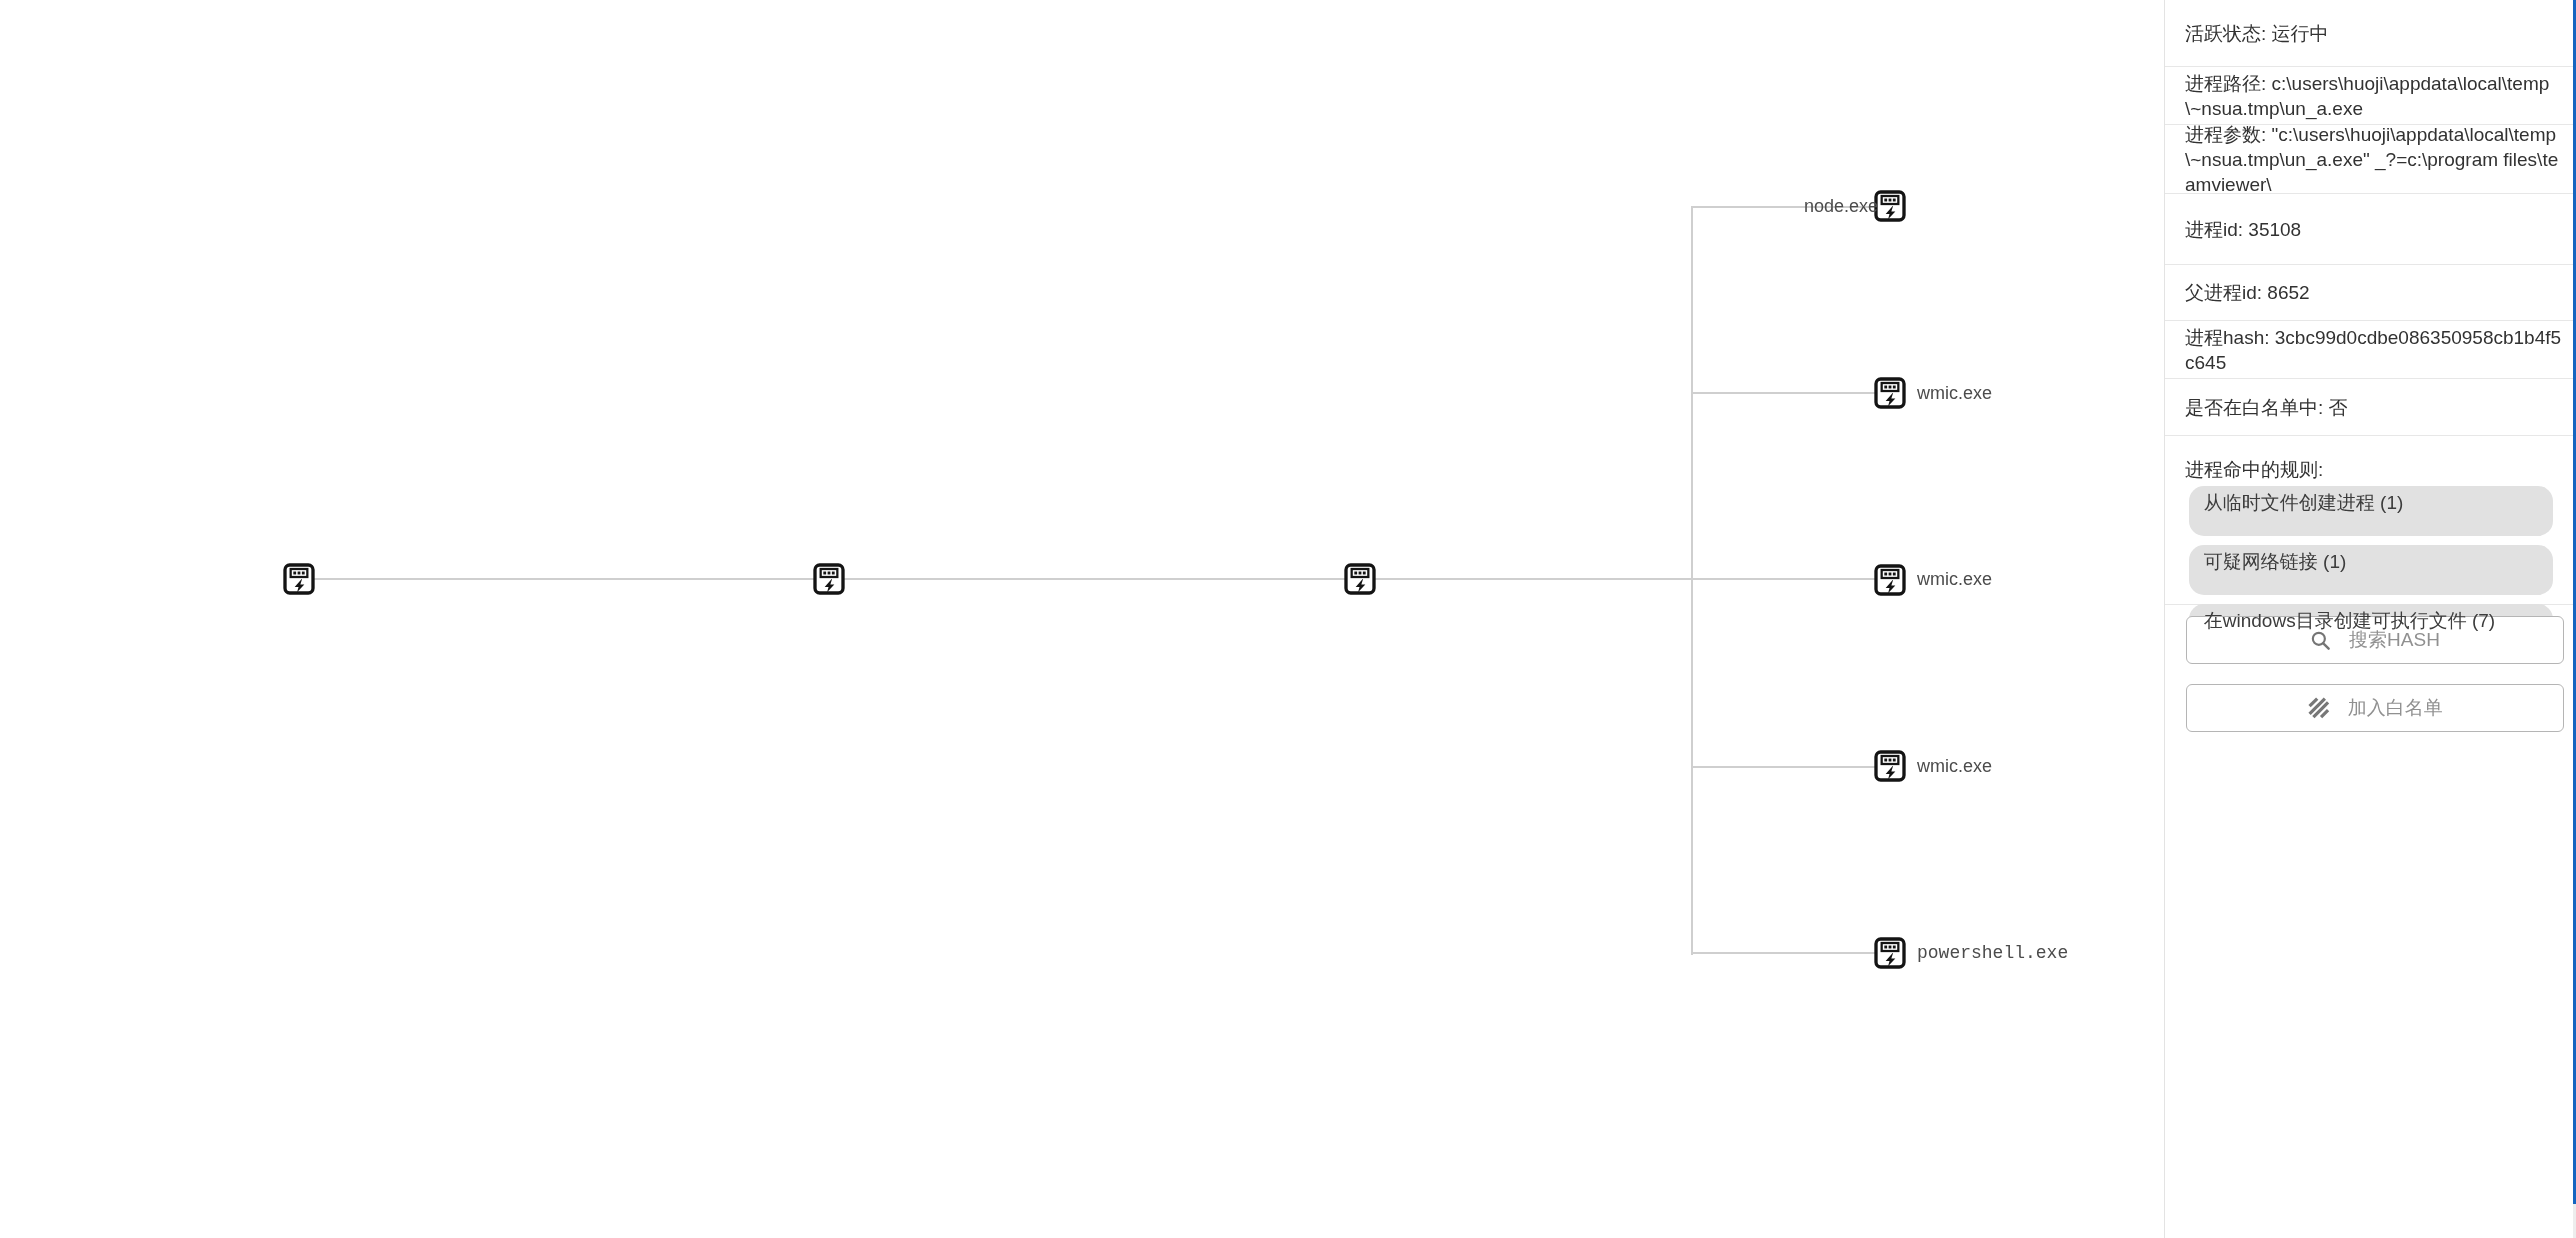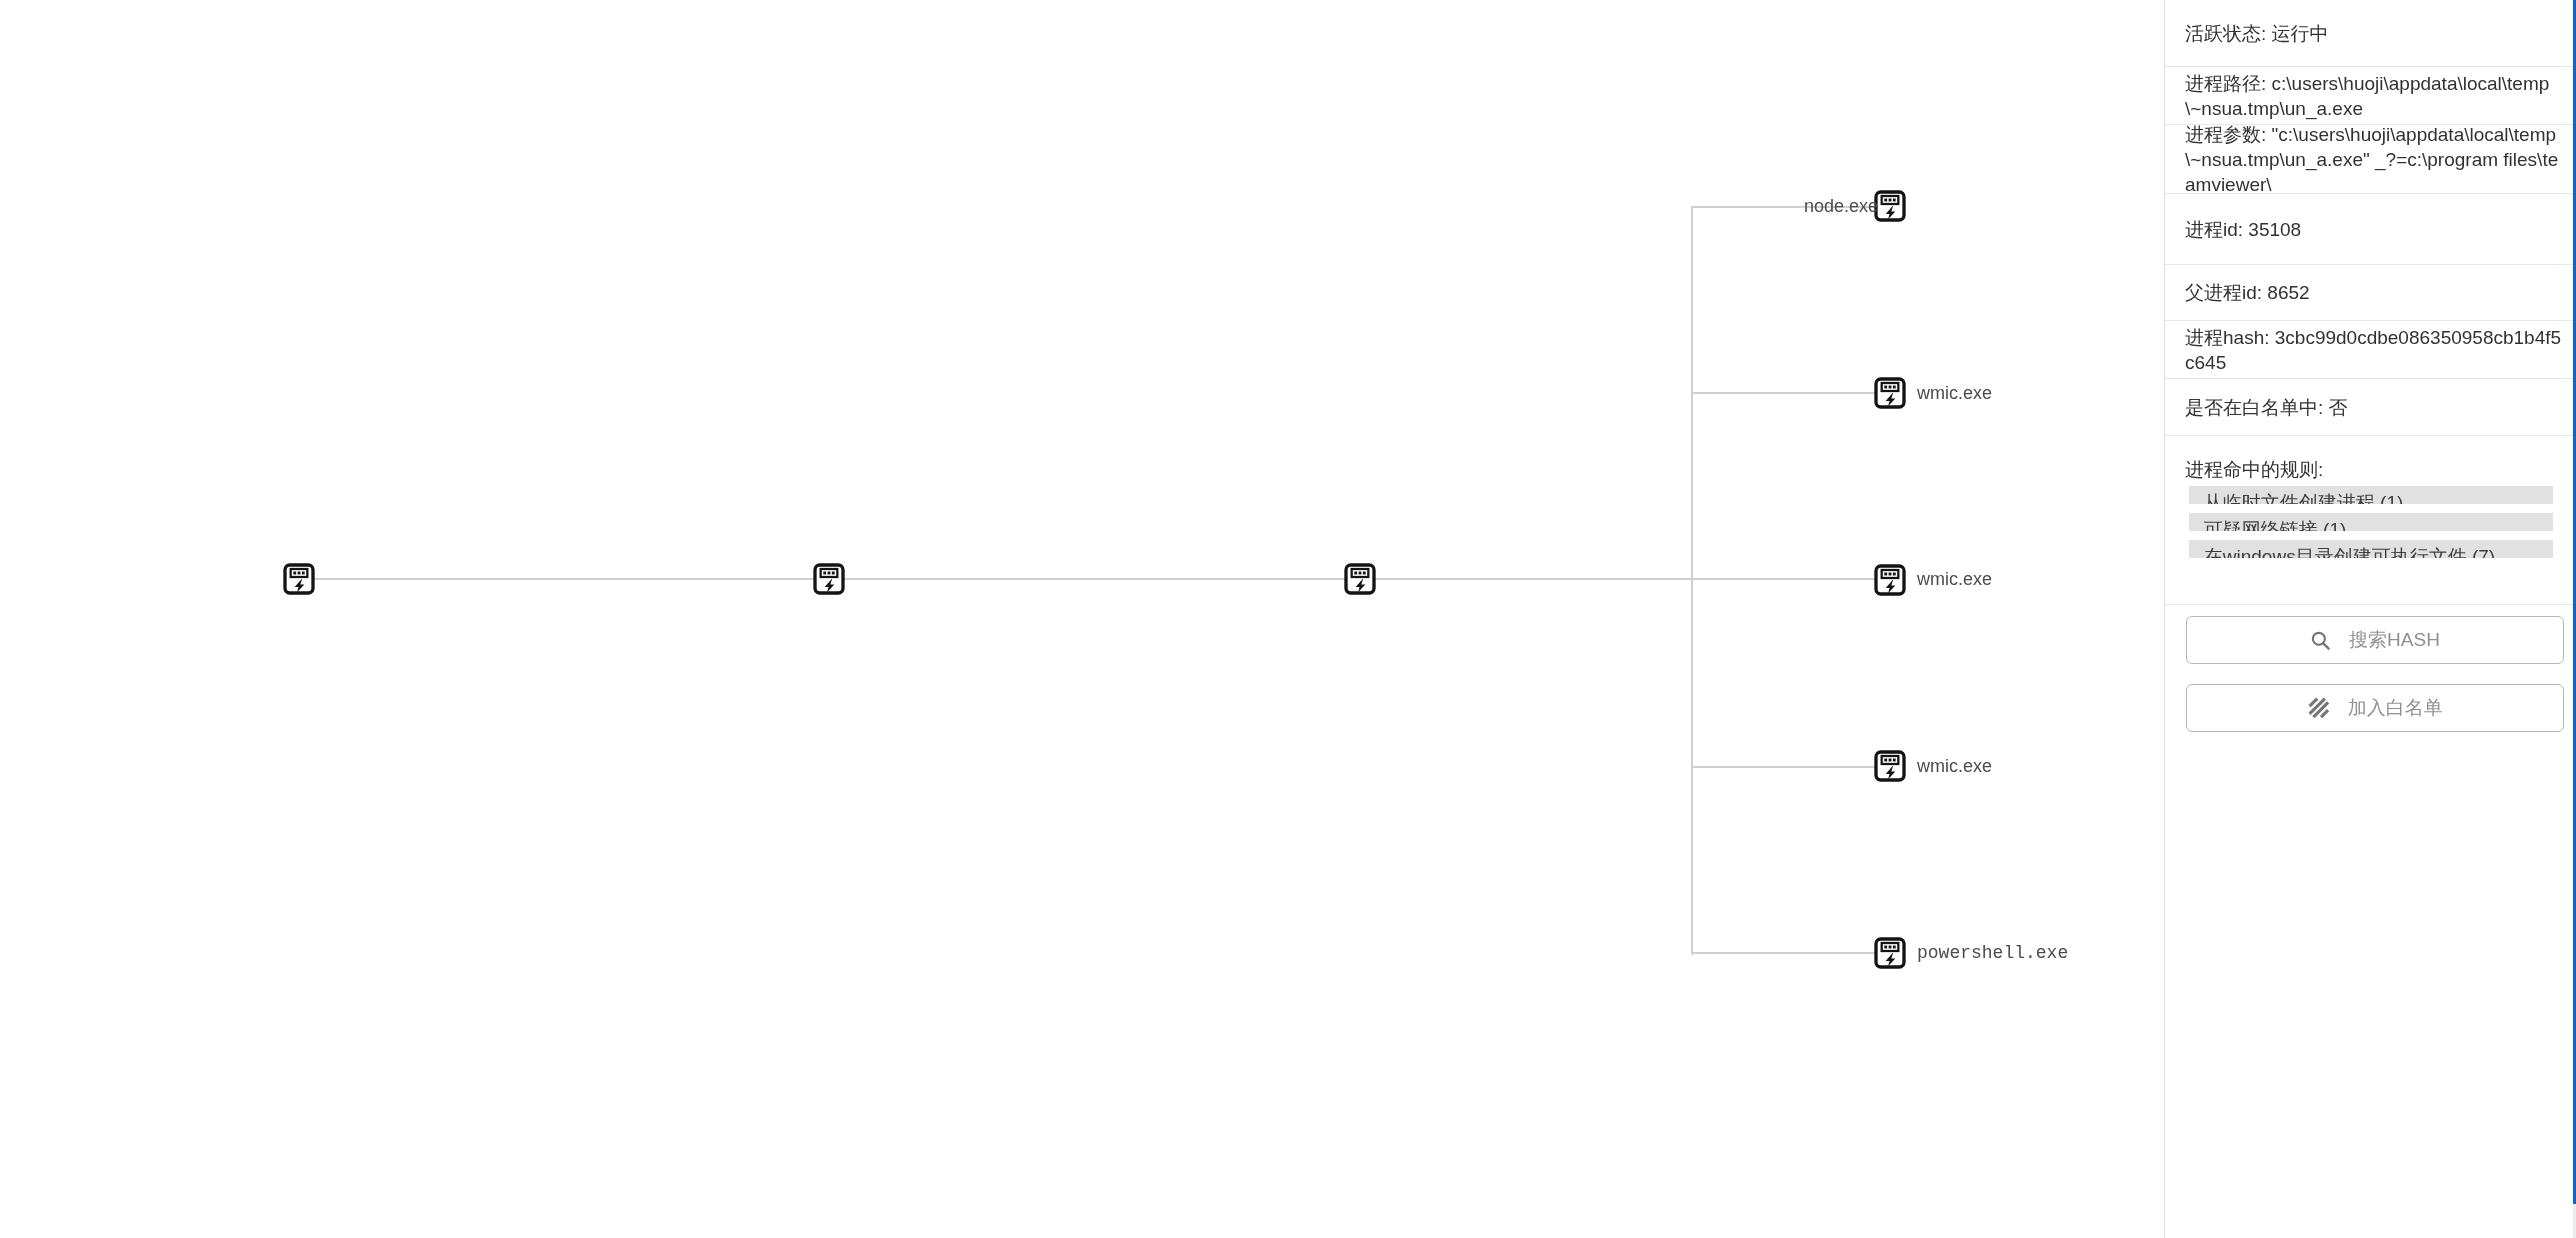--- a/index.html
+++ b/index.html
@@ -26,22 +26,22 @@
   .info-row:nth-child(3){height:69px;}
   .info-row:nth-child(4){height:71px;}
   .info-row:nth-child(5){height:56px;}
   .info-row:nth-child(6){height:58px;}
   .info-row:nth-child(7){height:57px;}
   .info-row:nth-child(8){height:57px;}
 
   .rules{box-sizing:border-box;height:169px;padding:13.4px 23px 0 20px;
          border-bottom:1.3px solid #e7e7e7;}
   .rules-title{font-size:19px;color:#323232;line-height:24px;margin:9px 0 4px 0;}
-  .chip{box-sizing:border-box;height:18px;line-height:33px;background:#e1e1e1;
-        border-radius:0;margin:0 0 8.7px 4px;padding:0 14.8px;font-size:19px;
+  .chip{box-sizing:border-box;height:50px;line-height:33px;background:#e1e1e1;
+        border-radius:15px;margin:0 0 8.7px 4px;padding:0 14.8px;font-size:19px;
         color:#3c3c3c;white-space:nowrap;overflow:hidden;}
 
   .panel-btn{box-sizing:border-box;height:48px;margin:0 12px 0 21px;
              border:1.3px solid #b5b5b5;border-radius:6px;background:#fff;
              display:flex;align-items:center;justify-content:center;gap:17.5px;
              font-size:19px;color:#909090;cursor:pointer;}
   #searchBtn{margin-top:11.4px;}
   #wlBtn{margin-top:19.5px;font-family:Liberation Serif, serif;}
   .btn-ico{flex:0 0 auto;}
 

